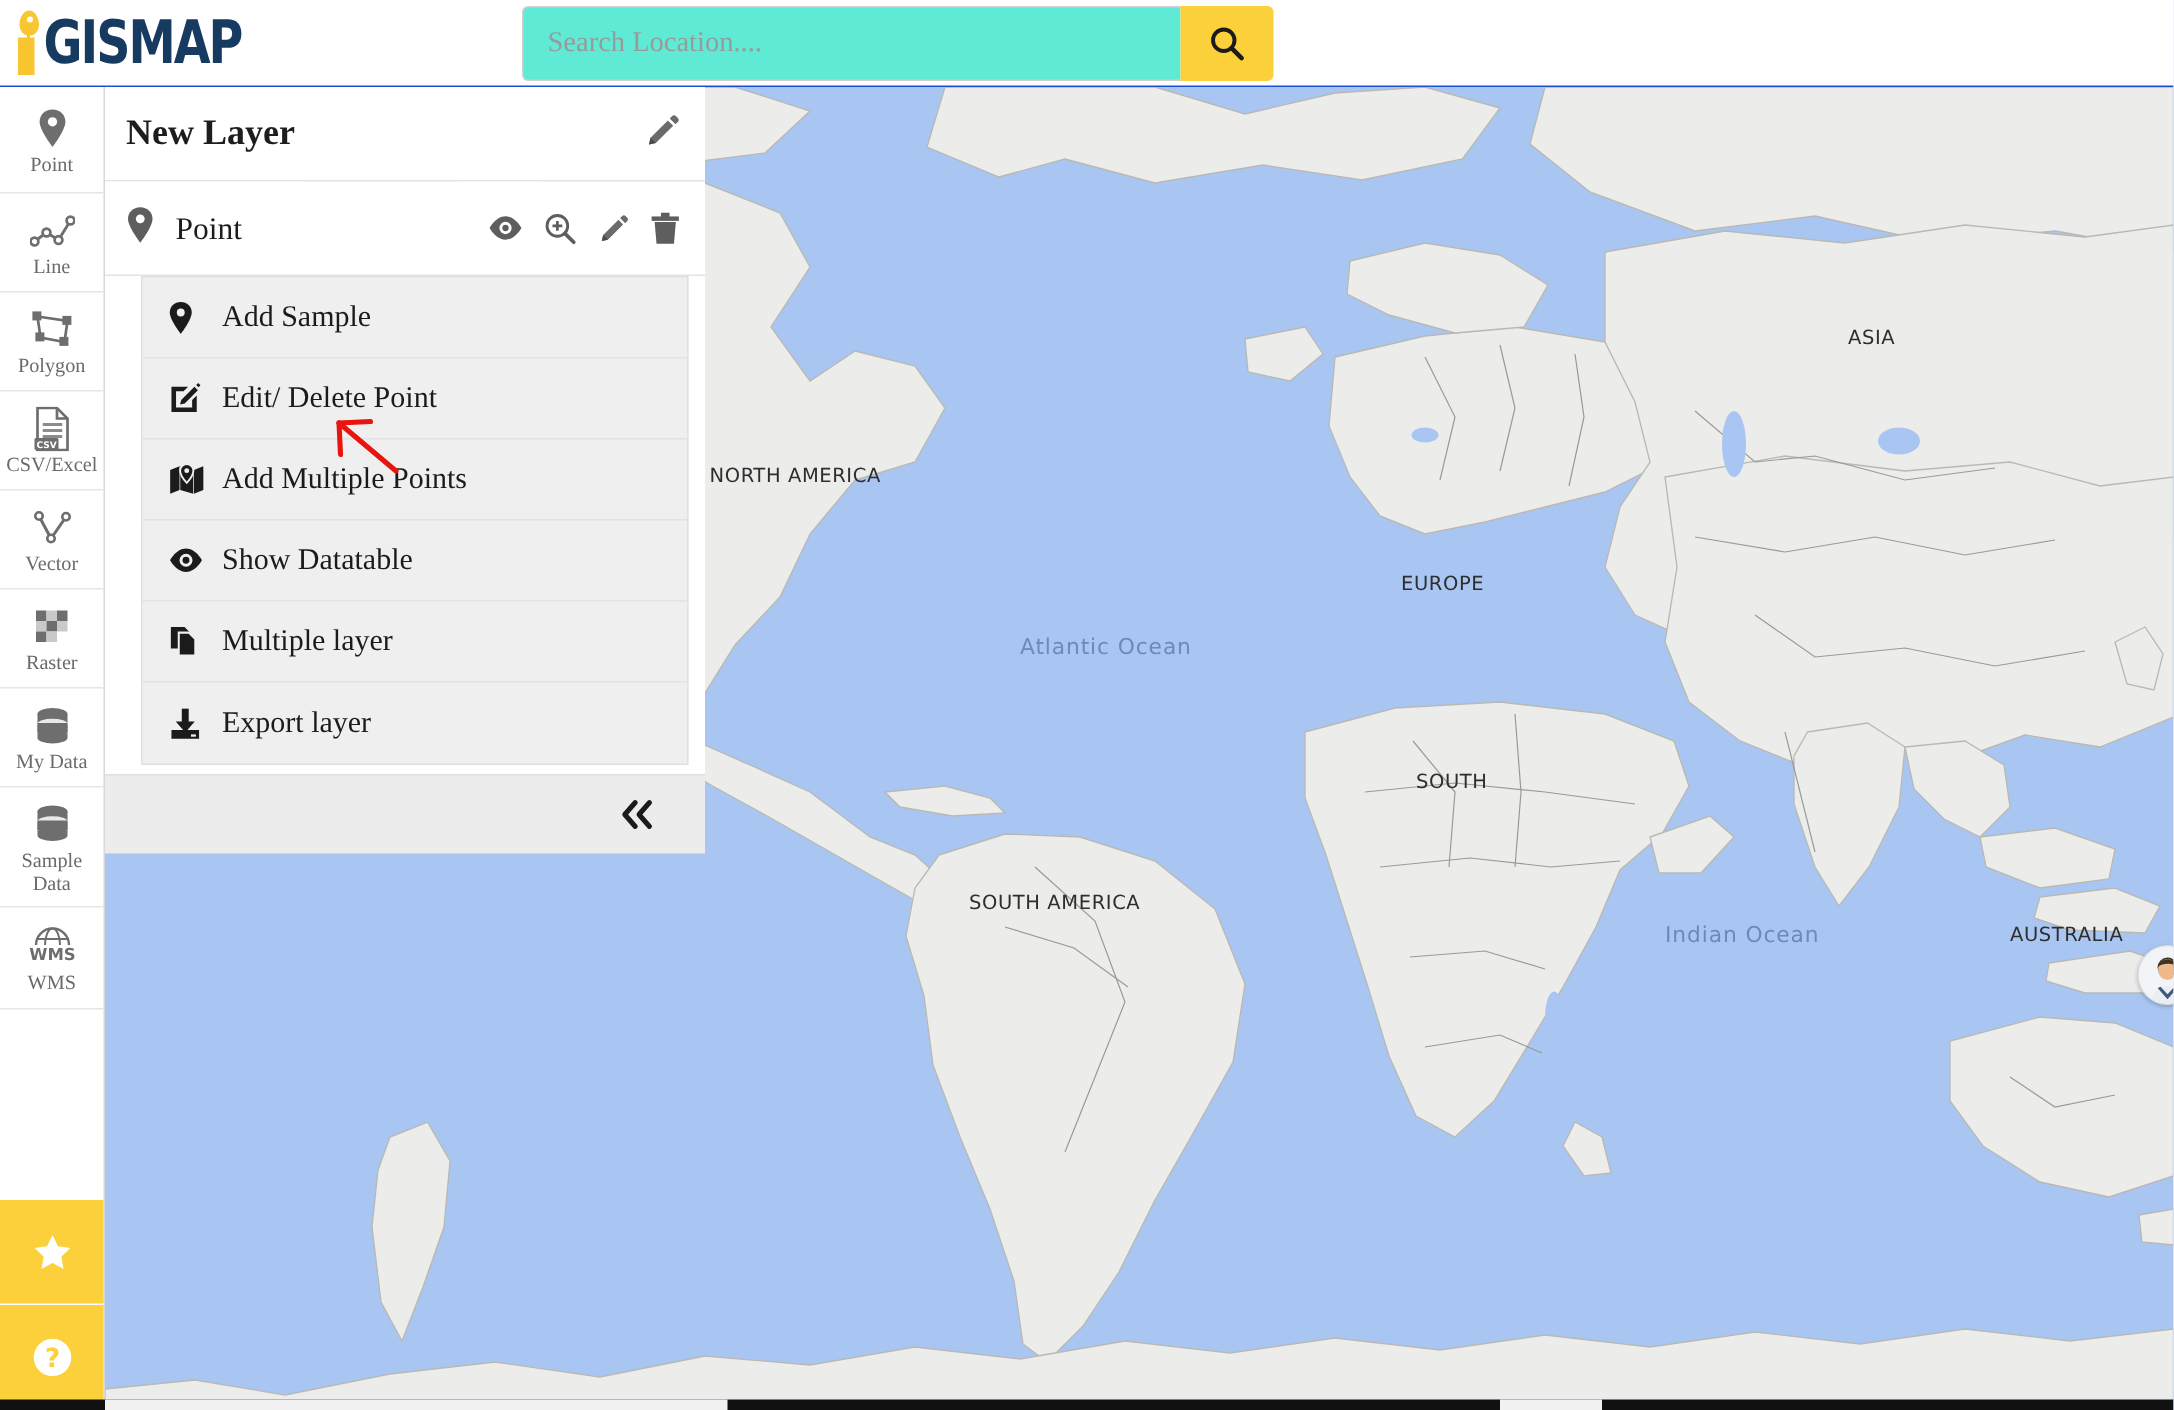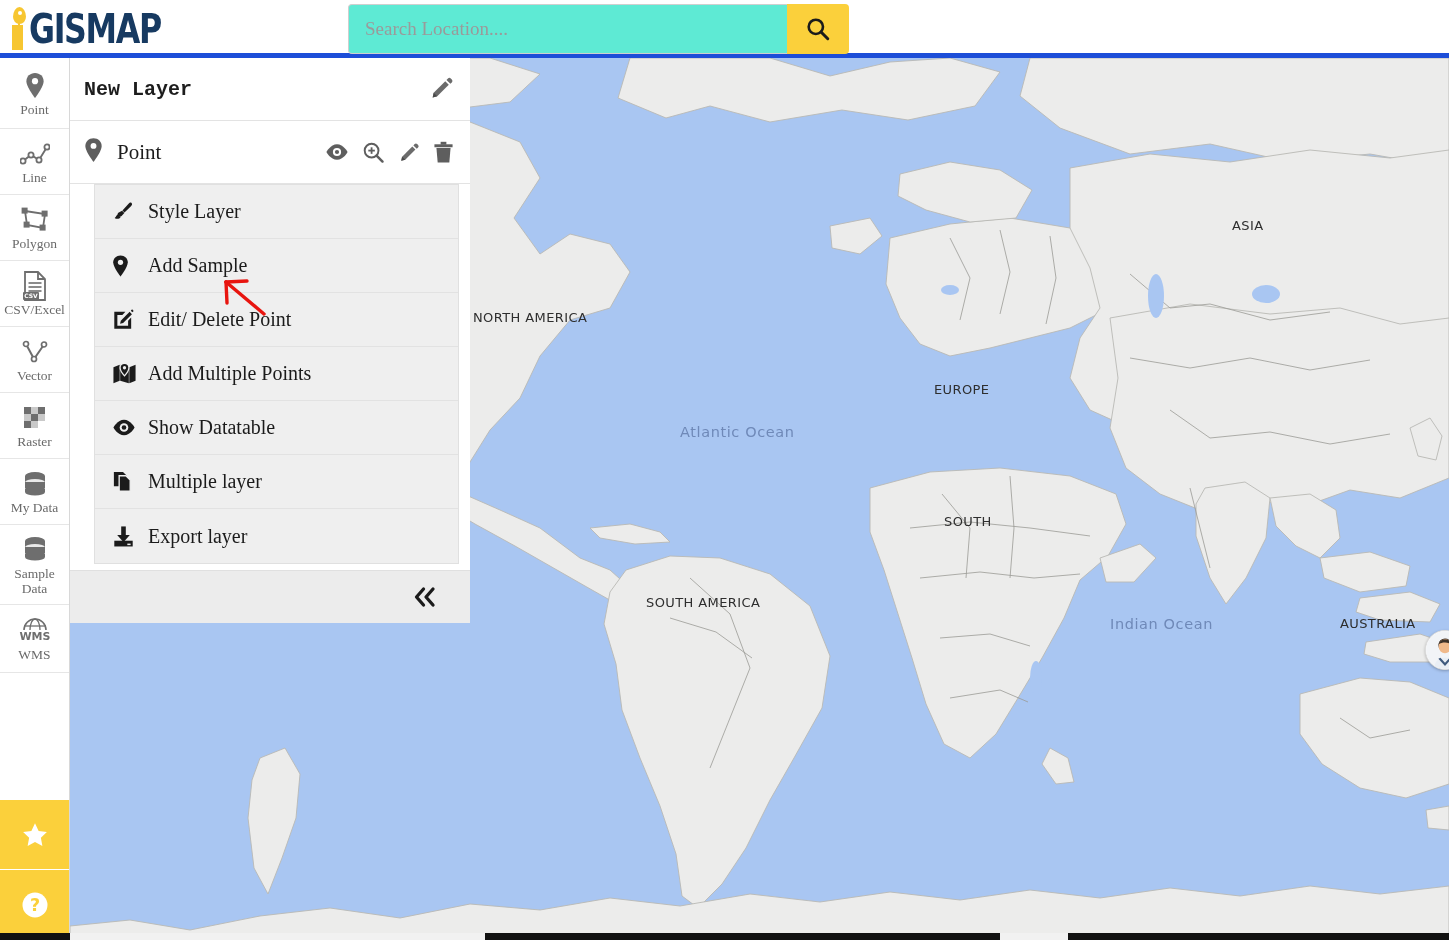--- a/index.html
+++ b/index.html
@@ -9,21 +9,21 @@
     font-family: "Liberation Serif", serif;
     background: #fff;
   }
   #app { position: relative; width: 1449px; height: 940px; }
 
   
   .header {
     position: absolute; left: 0; top: 0;
     width: 1449px; height: 58px;
     background: #ffffff;
-    border-bottom: 5px solid #1d4ed8;
+    border-bottom: 1px solid #1d4ed8;
     z-index: 40;
   }
   .logo {
     position: absolute; left: 8px; top: 3px;
     height: 52px; width: 300px;
     display: flex; align-items: center;
     font-family: "DejaVu Sans", sans-serif;
   }
   .logo-i-wrap { position: relative; width: 22px; height: 46px; }
   .logo-pin {
@@ -128,23 +128,23 @@
     font-family: "Liberation Serif", serif;
   }
   .panel-head {
     background: #fff;
     height: 63px;
     display: flex; align-items: center;
     padding: 0 16px 0 14px;
     border-bottom: 1px solid #e3e3e3;
   }
   .panel-title {
-    font-size: 20px; font-weight: bold; color: #1d1d1d;
+    font-size: 24px; font-weight: bold; color: #1d1d1d;
     flex: 1;
-    font-family: Liberation Mono, monospace;
+    font-family: Liberation Serif, serif;
   }
   .layer-row {
     background: #fff;
     height: 63px;
     display: flex; align-items: center;
     padding: 0 16px 0 14px;
     border-bottom: 1px solid #e3e3e3;
   }
   .layer-name {
     font-size: 21px; color: #1d1d1d; margin-left: 14px; flex: 1;
@@ -587,30 +587,20 @@
             <rect x="8" y="0.8" width="6" height="3" fill="#5e5e5e"></rect>
             <path d="M3.6 7.2 H18.4 L17.1 22.4 H4.9 Z" fill="#5e5e5e"></path>
           </svg>
         </span>
       </span>
     </div>
 
     <div class="menu-wrap">
       <div class="menu">
 
-        <div class="menu-item">
-          <span class="mi-ico">
-            <svg width="23" height="23" viewBox="0 0 24 24">
-              <path d="M20.4 3.2 c.9 .9 .7 1.9 -.6 3.2 L13 13 l-2.1 -2.1 L17.3 3.8 c1.2 -1.2 2.3 -1.4 3.1 -.6 Z" fill="#1b1b1b"></path>
-              <path d="M10.5 11.2 L12.9 13.6 L10 16.6 c-1 1 -2.5 1 -3.4 0 -1 -1 -1 -2.5 0 -3.4 Z" fill="#1b1b1b"></path>
-              <path d="M6.3 14.8 c-1.5 .6 -1.9 2.6 -3.5 3.9 1.6 1.4 4.9 1.2 6.1 -.5 Z" fill="#1b1b1b"></path>
-            </svg>
-          </span>
-          <span>Style Layer</span>
-        </div>
 
         <div class="menu-item">
           <span class="mi-ico">
             <svg width="17" height="24" viewBox="0 0 20 27">
               <path d="M10 1 C5 1 1.4 4.6 1.4 9.2 C1.4 15 10 26 10 26 C10 26 18.6 15 18.6 9.2 C18.6 4.6 15 1 10 1 Z" fill="#1b1b1b"></path>
               <circle cx="10" cy="9.2" r="3.1" fill="#efefef"></circle>
             </svg>
           </span>
           <span>Add Sample</span>
         </div>

